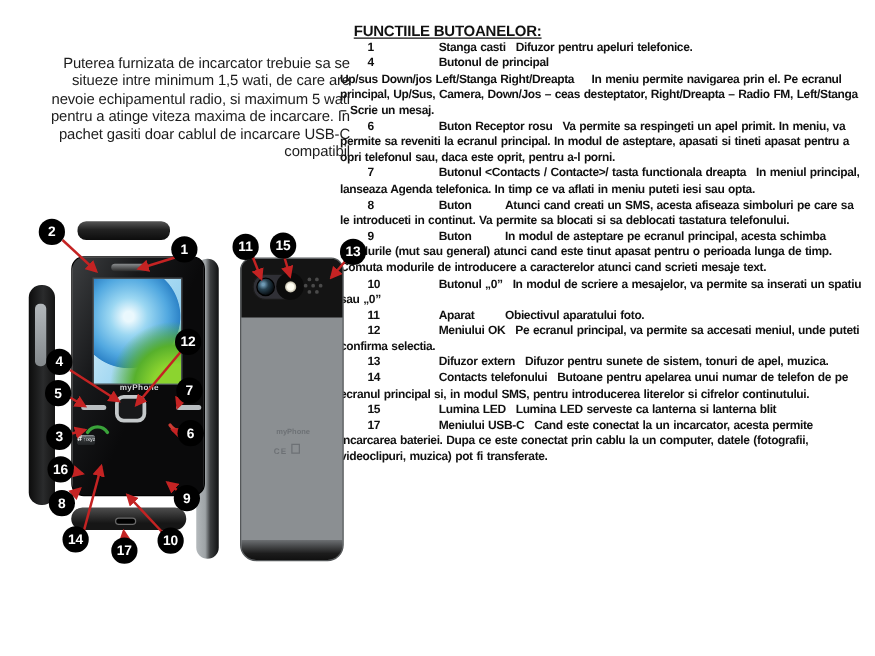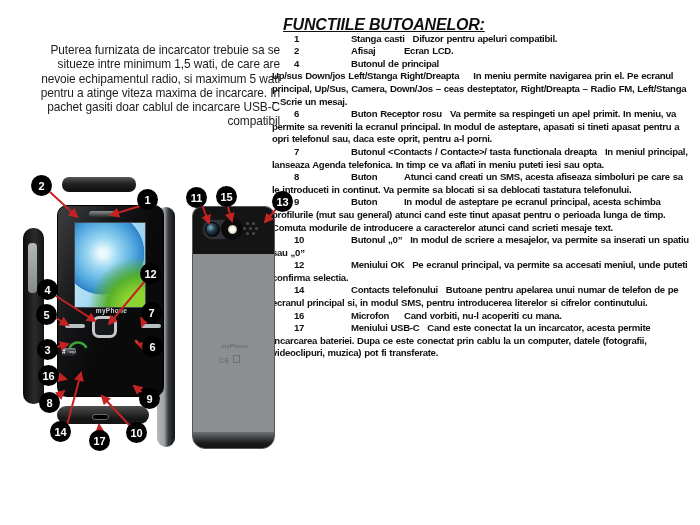--- a/index.html
+++ b/index.html
@@ -7,21 +7,21 @@
   .page{position:relative;width:700px;height:525px;background:#ffffff;overflow:hidden;
         font-family:"Liberation Sans",sans-serif;}
 
   
   #intro{position:absolute;left:40px;top:43px;width:240px;margin:0;
          font-size:11.9px;line-height:14.3px;color:#1d1d1d;letter-spacing:-0.1px;text-align:right;}
 
   
   #fnblock{position:absolute;left:272px;top:19px;width:420px;color:#111;
            font-weight:bold;font-size:9.6px;line-height:12.6px;letter-spacing:-0.3px;}
-  #fntitle{margin:0 0 1px 11px;font-size:16px;text-decoration:underline;letter-spacing:-0.2px;font-style:italic;}
+  #fntitle{margin:0 0 1px 11px;font-size:12px;text-decoration:underline;letter-spacing:-0.2px;}
   .fn-item{margin:0;text-indent:11px;word-spacing:0.6px;}
   .fn-num{display:inline-block;width:57px;}
   .fn-name{display:inline-block;min-width:56px;margin-right:8px;}
   .fn-name2{margin-right:14px;}
 
   
   #illo{position:absolute;left:0;top:0;width:700px;height:525px;}
   #illo div{position:absolute;box-sizing:border-box;}
 
   .top-bar{left:62px;top:177px;width:74px;height:15px;border-radius:7px;
@@ -88,31 +88,32 @@
 </head>
 <body>
 
 <div class="page">
 
   <p id="intro">Puterea furnizata de incarcator trebuie sa se situeze intre minimum 1,5 wati, de care are nevoie echipamentul radio, si maximum 5 wati pentru a atinge viteza maxima de incarcare. In pachet gasiti doar cablul de incarcare USB-C compatibil</p>
 
   <div id="fnblock">
     <h3 id="fntitle">FUNCTIILE BUTOANELOR:</h3>
     <div id="fnlist">
-        <p class="fn-item"><span class="fn-num">1</span><span class="fn-name">Stanga casti</span><span class="fn-desc">Difuzor pentru apeluri compatibil.</span></p>
-        <p class="fn-item"><span class="fn-num">2</span><span class="fn-name">Afisaj</span><span class="fn-desc">Ecran LCD.</span></p>
+        <p class="fn-item"><span class="fn-num">1</span><span class="fn-name">Stanga casti</span><span class="fn-desc">Difuzor pentru apeluri telefonice.</span></p>
         <p class="fn-item"><span class="fn-num">4</span><span class="fn-name">Butonul de principal</span><br><span class="fn-name2">Up/sus Down/jos Left/Stanga Right/Dreapta</span><span class="fn-desc">In meniu permite navigarea prin el. Pe ecranul principal, Up/Sus, Camera, Down/Jos – ceas desteptator, Right/Dreapta – Radio FM, Left/Stanga – Scrie un mesaj.</span></p>
         <p class="fn-item"><span class="fn-num">6</span><span class="fn-name">Buton Receptor rosu</span><span class="fn-desc">Va permite sa respingeti un apel primit. In meniu, va permite sa reveniti la ecranul principal. In modul de asteptare, apasati si tineti apasat pentru a opri telefonul sau, daca este oprit, pentru a-l porni.</span></p>
         <p class="fn-item"><span class="fn-num">7</span><span class="fn-name">Butonul &lt;Contacts / Contacte&gt;/ tasta functionala dreapta</span><span class="fn-desc">In meniul principal, lanseaza Agenda telefonica. In timp ce va aflati in meniu puteti iesi sau opta.</span></p>
         <p class="fn-item"><span class="fn-num">8</span><span class="fn-name">Buton</span><span class="fn-desc">Atunci cand creati un SMS, acesta afiseaza simboluri pe care sa le introduceti in continut. Va permite sa blocati si sa deblocati tastatura telefonului.</span></p>
         <p class="fn-item"><span class="fn-num">9</span><span class="fn-name">Buton</span><span class="fn-desc">In modul de asteptare pe ecranul principal, acesta schimba profilurile (mut sau general) atunci cand este tinut apasat pentru o perioada lunga de timp. Comuta modurile de introducere a caracterelor atunci cand scrieti mesaje text.</span></p>
         <p class="fn-item"><span class="fn-num">10</span><span class="fn-name">Butonul „0”</span><span class="fn-desc">In modul de scriere a mesajelor, va permite sa inserati un spatiu sau „0”</span></p>
+        <p class="fn-item"><span class="fn-num">11</span><span class="fn-name">Aparat</span><span class="fn-desc">Obiectivul aparatului foto.</span></p>
         <p class="fn-item"><span class="fn-num">12</span><span class="fn-name">Meniului OK</span><span class="fn-desc">Pe ecranul principal, va permite sa accesati meniul, unde puteti confirma selectia.</span></p>
+        <p class="fn-item"><span class="fn-num">13</span><span class="fn-name">Difuzor extern</span><span class="fn-desc">Difuzor pentru sunete de sistem, tonuri de apel, muzica.</span></p>
         <p class="fn-item"><span class="fn-num">14</span><span class="fn-name">Contacts telefonului</span><span class="fn-desc">Butoane pentru apelarea unui numar de telefon de pe ecranul principal si, in modul SMS, pentru introducerea literelor si cifrelor continutului.</span></p>
-        <p class="fn-item"><span class="fn-num">16</span><span class="fn-name">Microfon</span><span class="fn-desc">Cand vorbiti, nu-l acoperiti cu mana.</span></p>
+        <p class="fn-item"><span class="fn-num">15</span><span class="fn-name">Lumina LED</span><span class="fn-desc">Lumina LED serveste ca lanterna si lanterna blit</span></p>
         <p class="fn-item"><span class="fn-num">17</span><span class="fn-name">Meniului USB-C</span><span class="fn-desc">Cand este conectat la un incarcator, acesta permite incarcarea bateriei. Dupa ce este conectat prin cablu la un computer, datele (fotografii, videoclipuri, muzica) pot fi transferate.</span></p>
       </div>
   </div>
 
   <div id="illo">
 
     <div class="top-bar"></div>
 
     <div class="rail-left">
       <div class="rail-stripe"></div>

